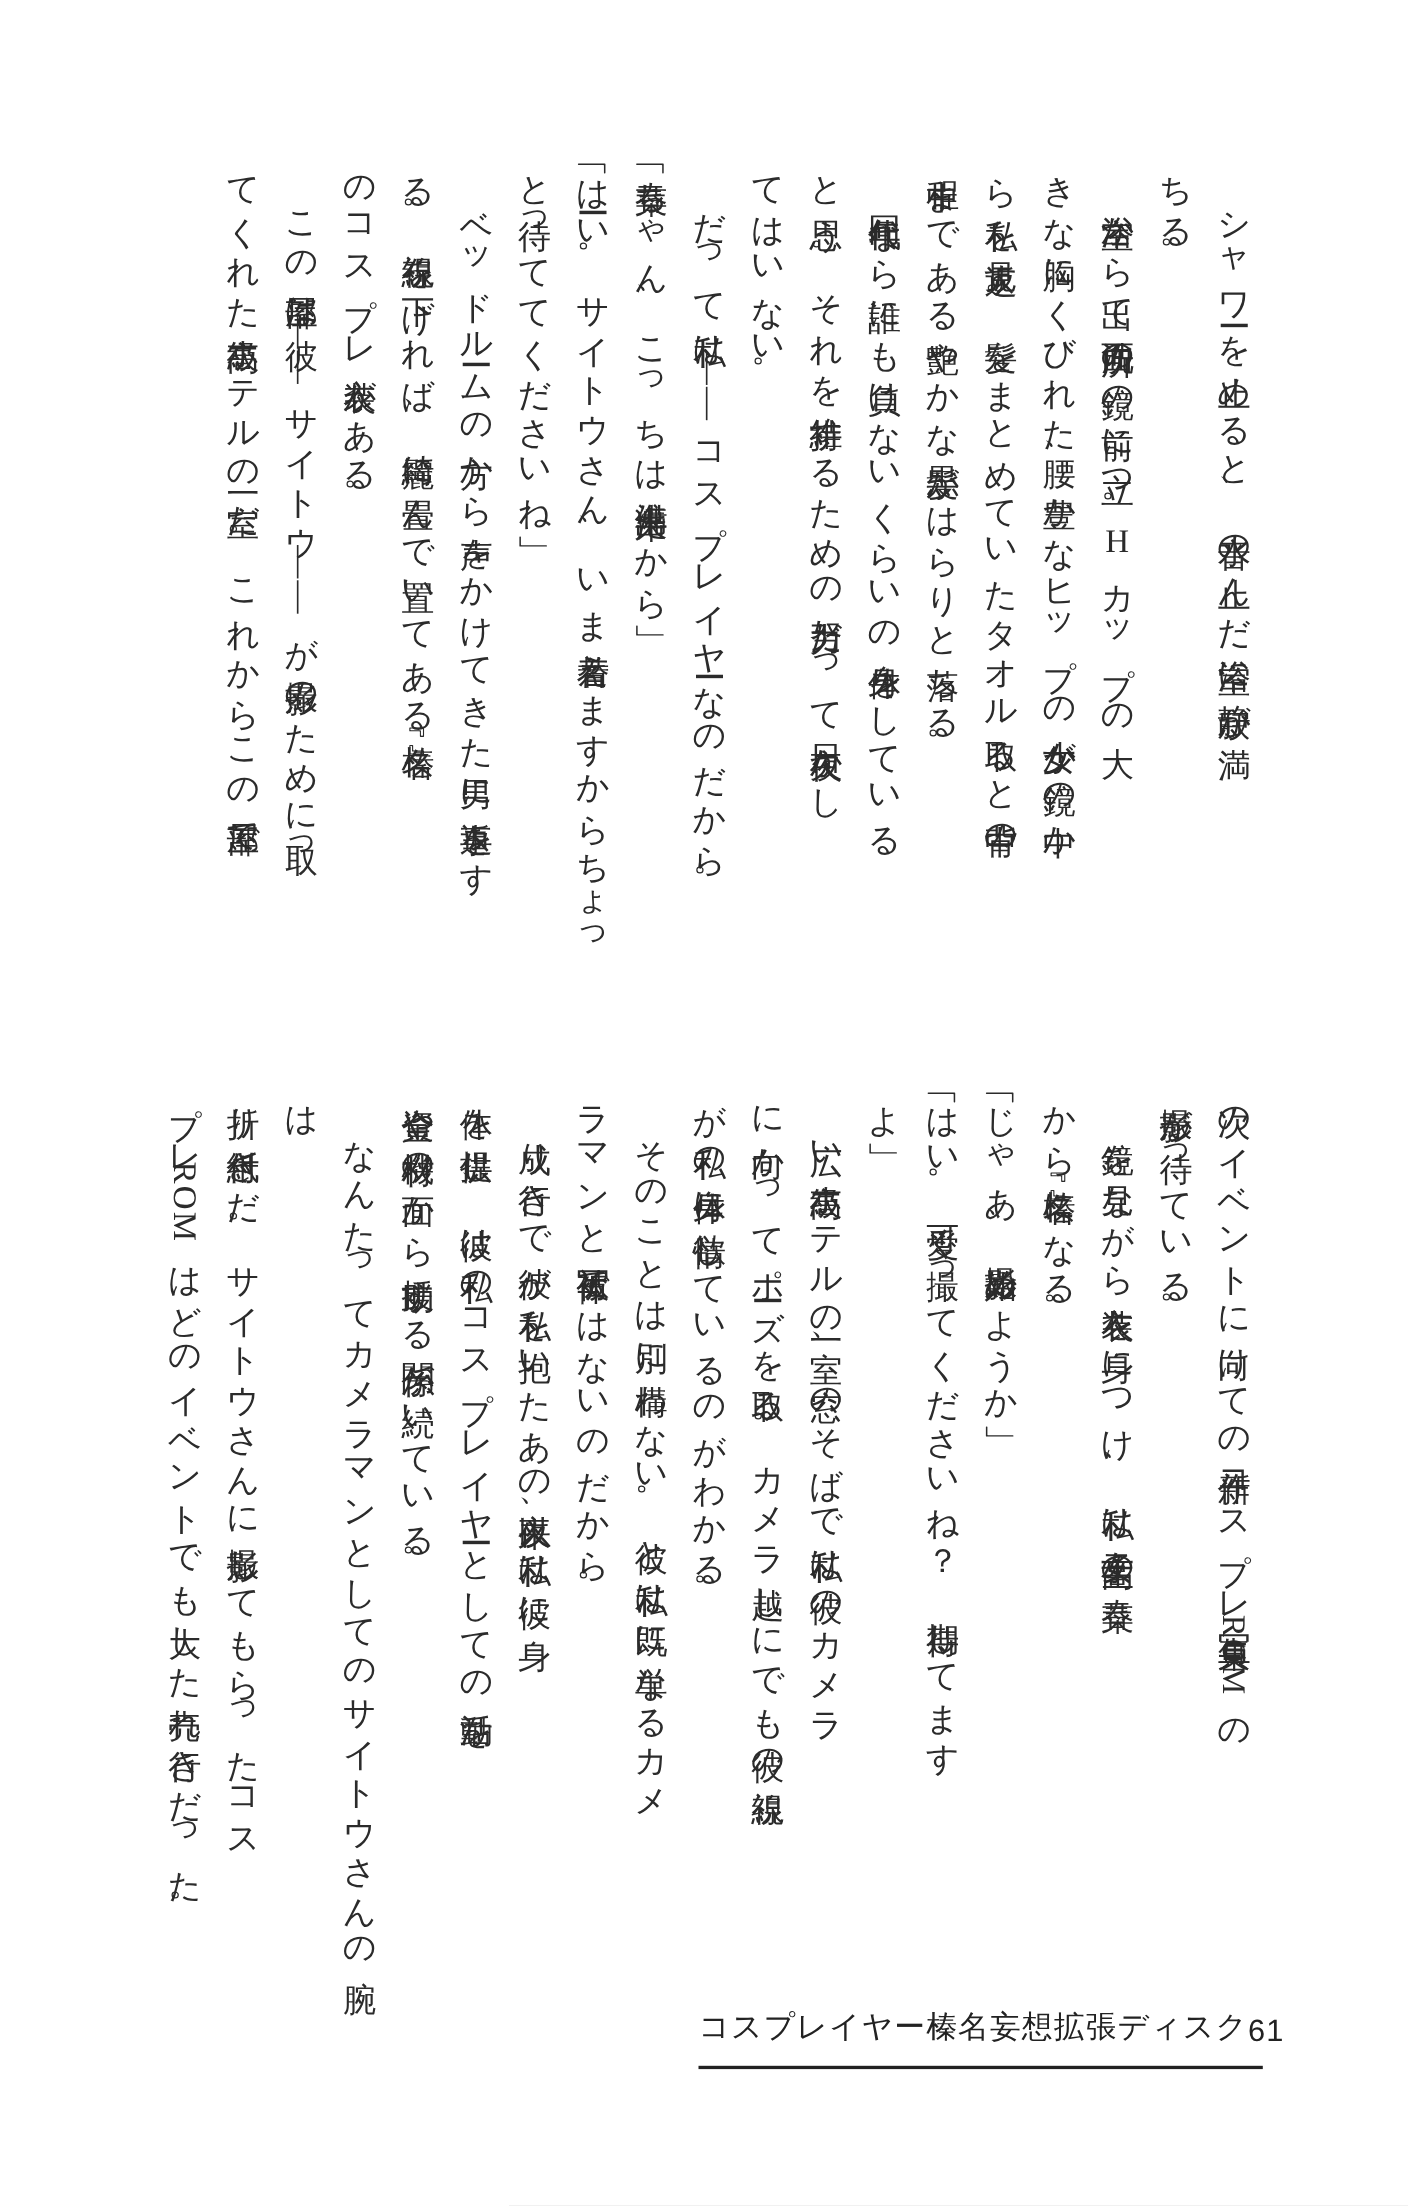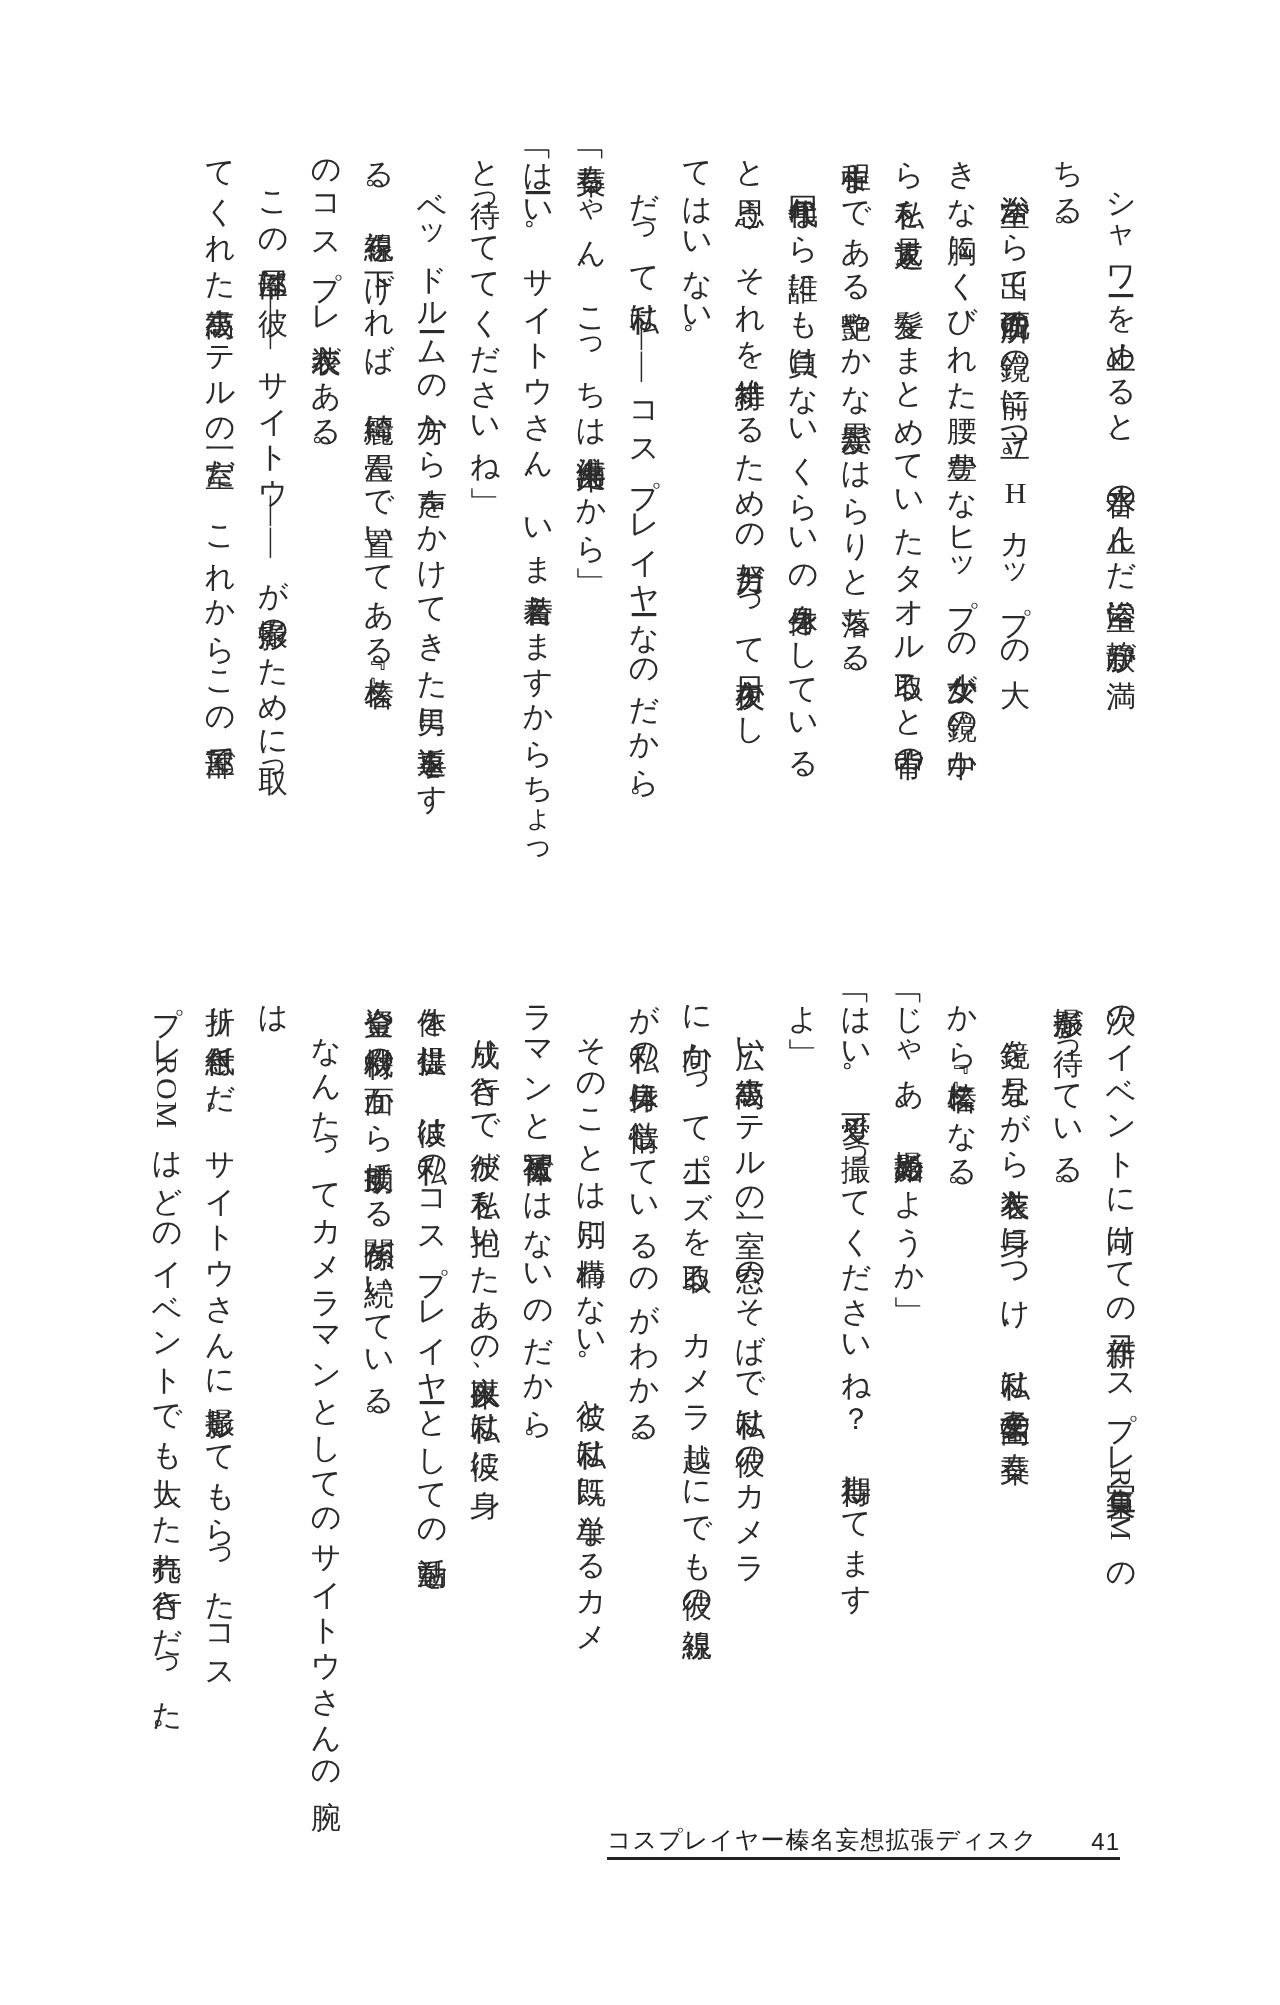--- a/index.html
+++ b/index.html
@@ -22,30 +22,30 @@
     line-height:53px;
     overflow:visible;
   }
   .vblock .line{margin:0;padding:0;}
   .vblock .line.indent{text-indent:32px;}
   .up{text-orientation:upright;}
   #block-top{top:140px;}
   #block-bottom{top:984px;}
   .footer{
     position:absolute;
-    left:607px;top:1824px;
+    left:635px;top:1824px;
     width:513px;
     display:flex;
     justify-content:space-between;
     align-items:flex-end;
     font-family:"Liberation Sans","DejaVu Sans",sans-serif;
-    font-size:24px;
+    font-size:28px;
     color:#222222;
     border-bottom:3px solid #222222;
-    padding-bottom:1px;
+    padding-bottom:16px;
     letter-spacing:1px;
     white-space:nowrap;
   }
 </style>
 </head>
 <body>
 
 <div class="page">
 
   <div id="block-top" class="vblock">
@@ -85,16 +85,16 @@
       <div class="line indent">成り行きで彼が私を抱いたあの夜以来、私は彼に身</div>
       <div class="line">体を提供し、彼は私のコスプレイヤーとしての活動を</div>
       <div class="line">資金や機材の面から援助する関係が続いている。</div>
       <div class="line indent">なんたってカメラマンとしてのサイトウさんの腕は</div>
       <div class="line">折り紙付きだ。サイトウさんに撮影してもらったコス</div>
       <div class="line">プレROMはどのイベントでも大した売れ行きだった。</div>
     </div>
 
   <div class="footer">
     <span>コスプレイヤー榛名妄想拡張ディスク</span>
-    <span>41</span>
+    <span>61</span>
   </div>
 
 </div>
 
 </body></html>

